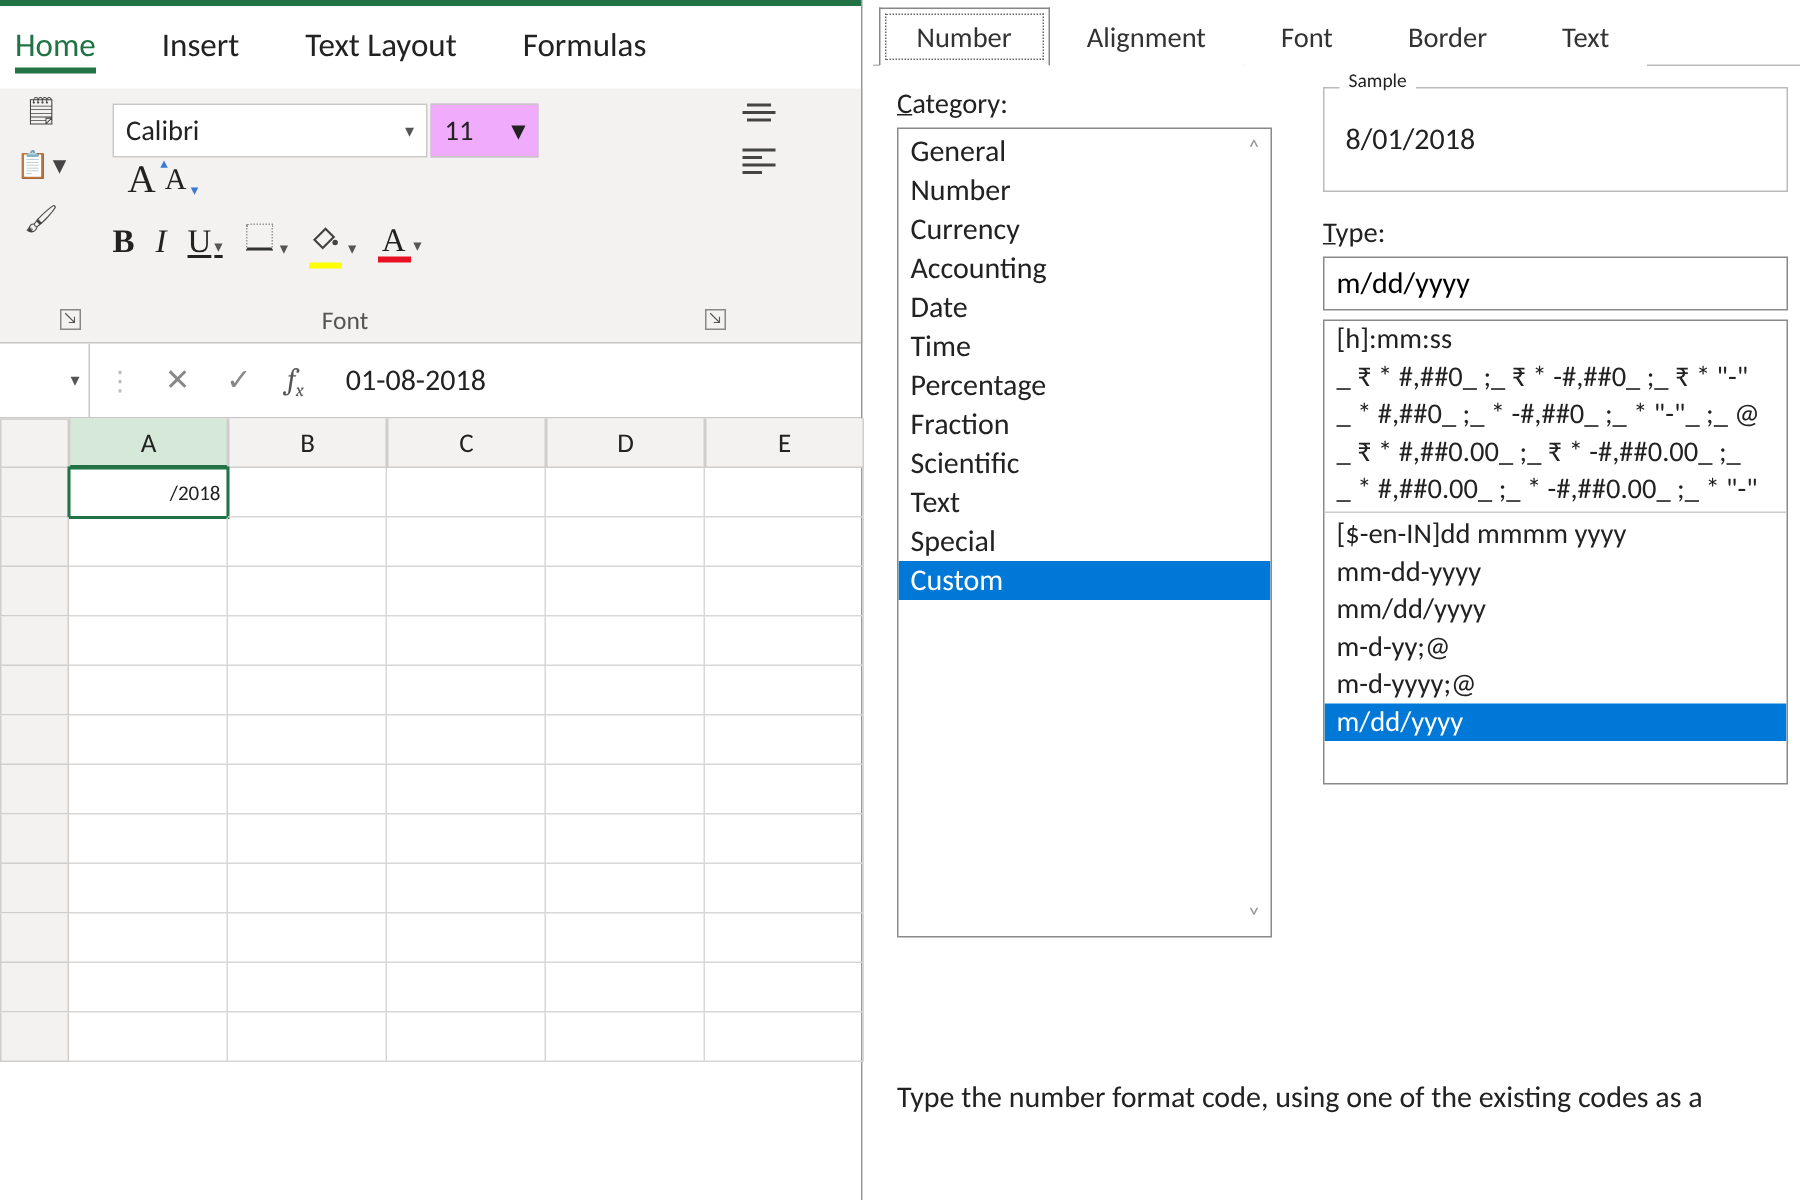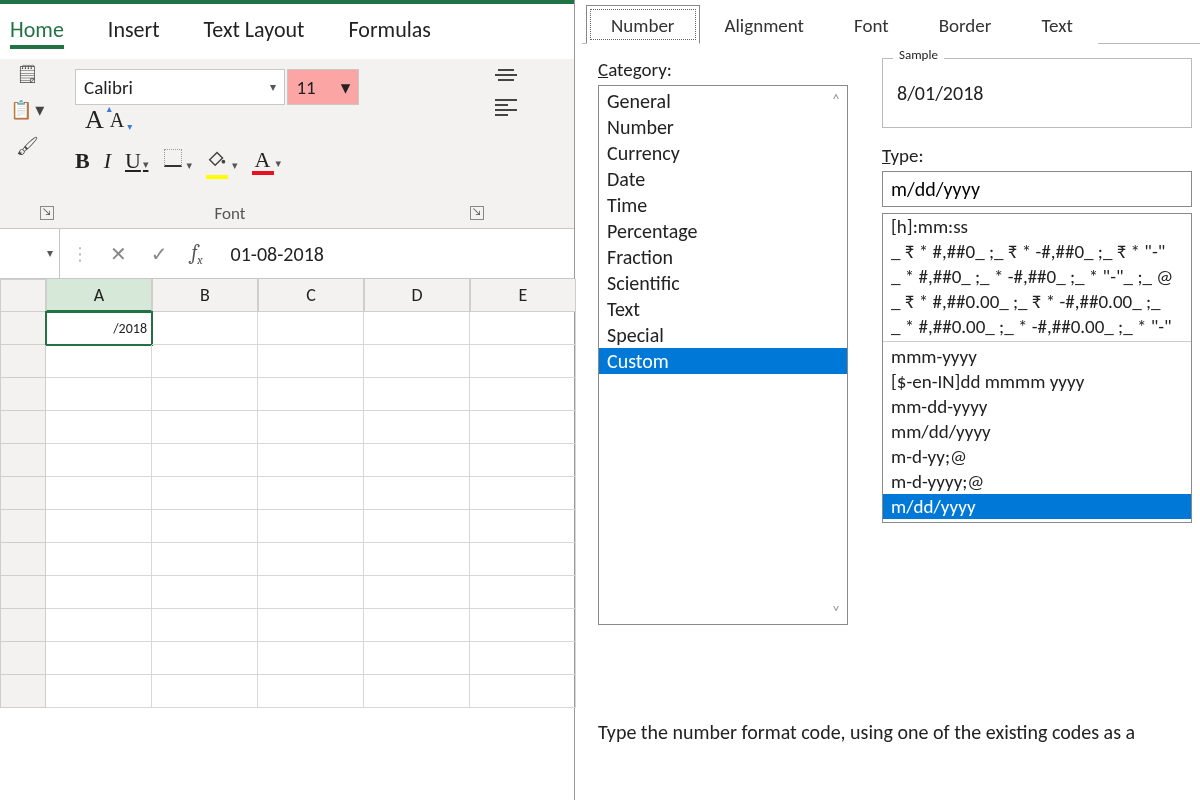--- a/index.html
+++ b/index.html
@@ -59,21 +59,21 @@
     border: 1px solid #c9c7c5;
     height: 36px;
     width: 210px;
     padding: 0 8px;
     font-size: 19px;
   }
   .fontname-box .dd { margin-left:auto; font-size:12px; color:#555; }
   .fontsize-box {
     display: inline-flex;
     align-items: center;
-    background: #fca5a5;
+    background: #f0abfc;
     border: 1px solid #c9c7c5;
     height: 36px;
     width: 72px;
     padding: 0 8px;
     font-size: 19px;
     margin-left: -1px;
   }
   .font-increase {
     display: inline-flex; gap: 6px; margin-left: 10px;
     font-family: "Times New Roman", serif;
@@ -478,20 +478,21 @@
     <div class="dlg-tab">Border</div>
     <div class="dlg-tab">Text</div>
   </div>
 
   <div class="dlg-body">
     <span class="lbl underline-first">Category:</span>
     <div class="category-box">
       <div class="cat-item">General</div>
       <div class="cat-item">Number</div>
       <div class="cat-item">Currency</div>
+      <div class="cat-item">Accounting</div>
       <div class="cat-item">Date</div>
       <div class="cat-item">Time</div>
       <div class="cat-item">Percentage</div>
       <div class="cat-item">Fraction</div>
       <div class="cat-item">Scientific</div>
       <div class="cat-item">Text</div>
       <div class="cat-item">Special</div>
       <div class="cat-item selected">Custom</div>
       <div class="scroll-up">˄</div>
       <div class="scroll-down">˅</div>
@@ -506,21 +507,20 @@
       <span class="lbl underline-first">Type:</span>
       <input class="type-input" value="m/dd/yyyy" style="">
 
       <div class="type-list" id="type-list">
           <div class="type-item">[h]:mm:ss</div>
           <div class="type-item">_ ₹ * #,##0_ ;_ ₹ * -#,##0_ ;_ ₹ * "-"</div>
           <div class="type-item">_ * #,##0_ ;_ * -#,##0_ ;_ * "-"_ ;_ @</div>
           <div class="type-item">_ ₹ * #,##0.00_ ;_ ₹ * -#,##0.00_ ;_</div>
           <div class="type-item">_ * #,##0.00_ ;_ * -#,##0.00_ ;_ * "-"</div>
           <div class="type-divider"></div>
-          <div class="type-item">mmm-yyyy</div>
           <div class="type-item">[$-en-IN]dd mmmm yyyy</div>
           <div class="type-item">mm-dd-yyyy</div>
           <div class="type-item">mm/dd/yyyy</div>
           <div class="type-item">m-d-yy;@</div>
           <div class="type-item">m-d-yyyy;@</div>
           <div class="type-item selected">m/dd/yyyy</div>
         </div>
     </div>
   </div>
 

